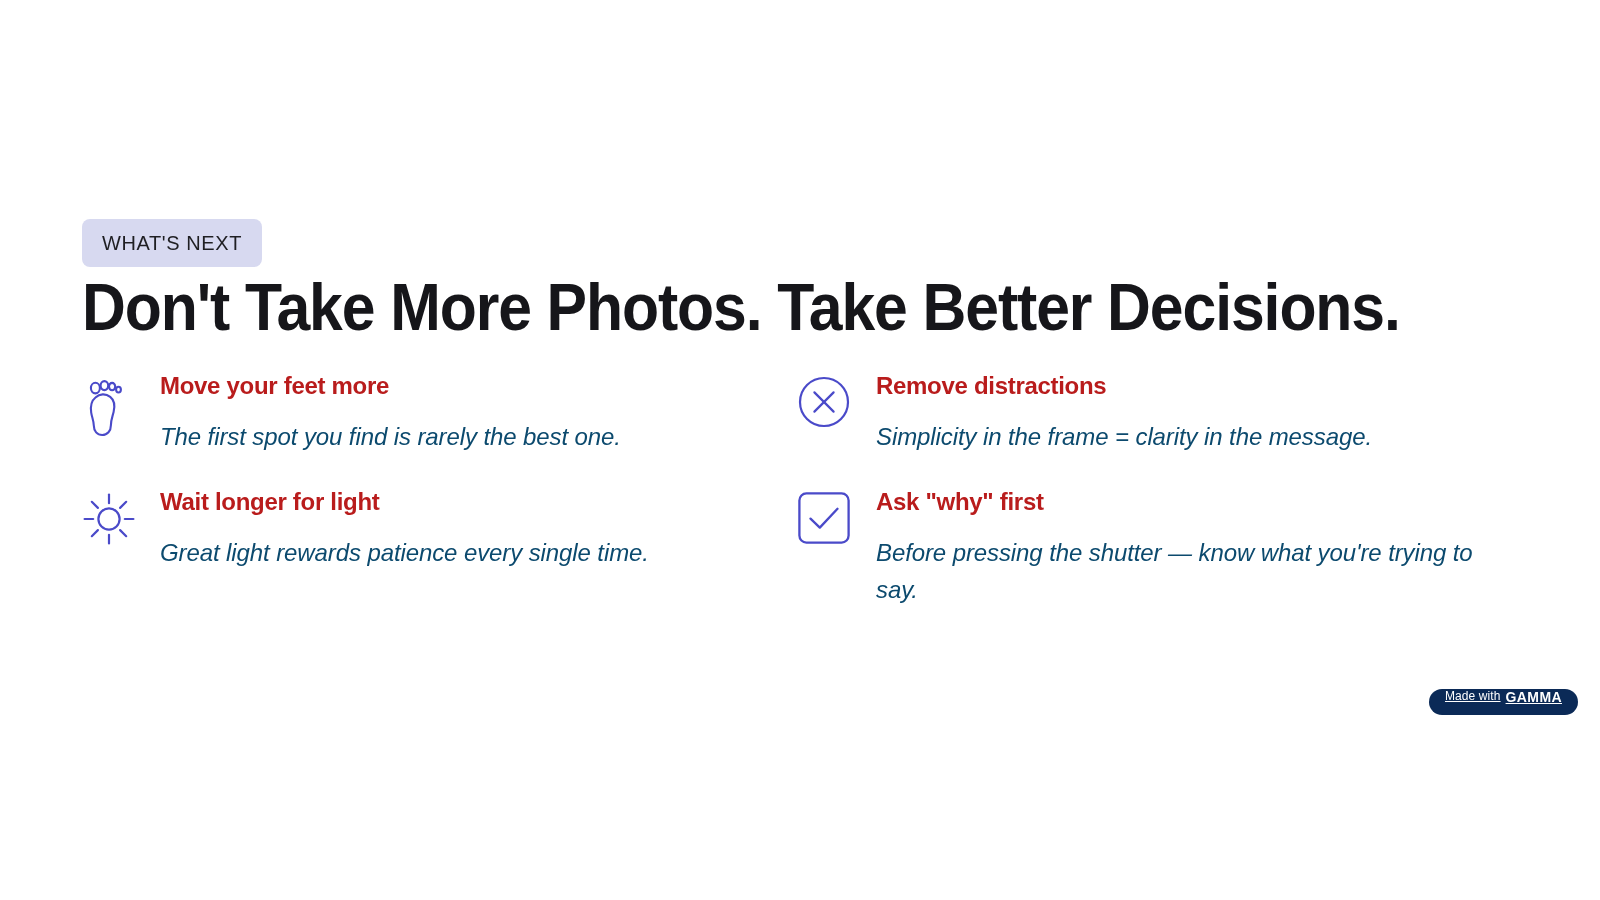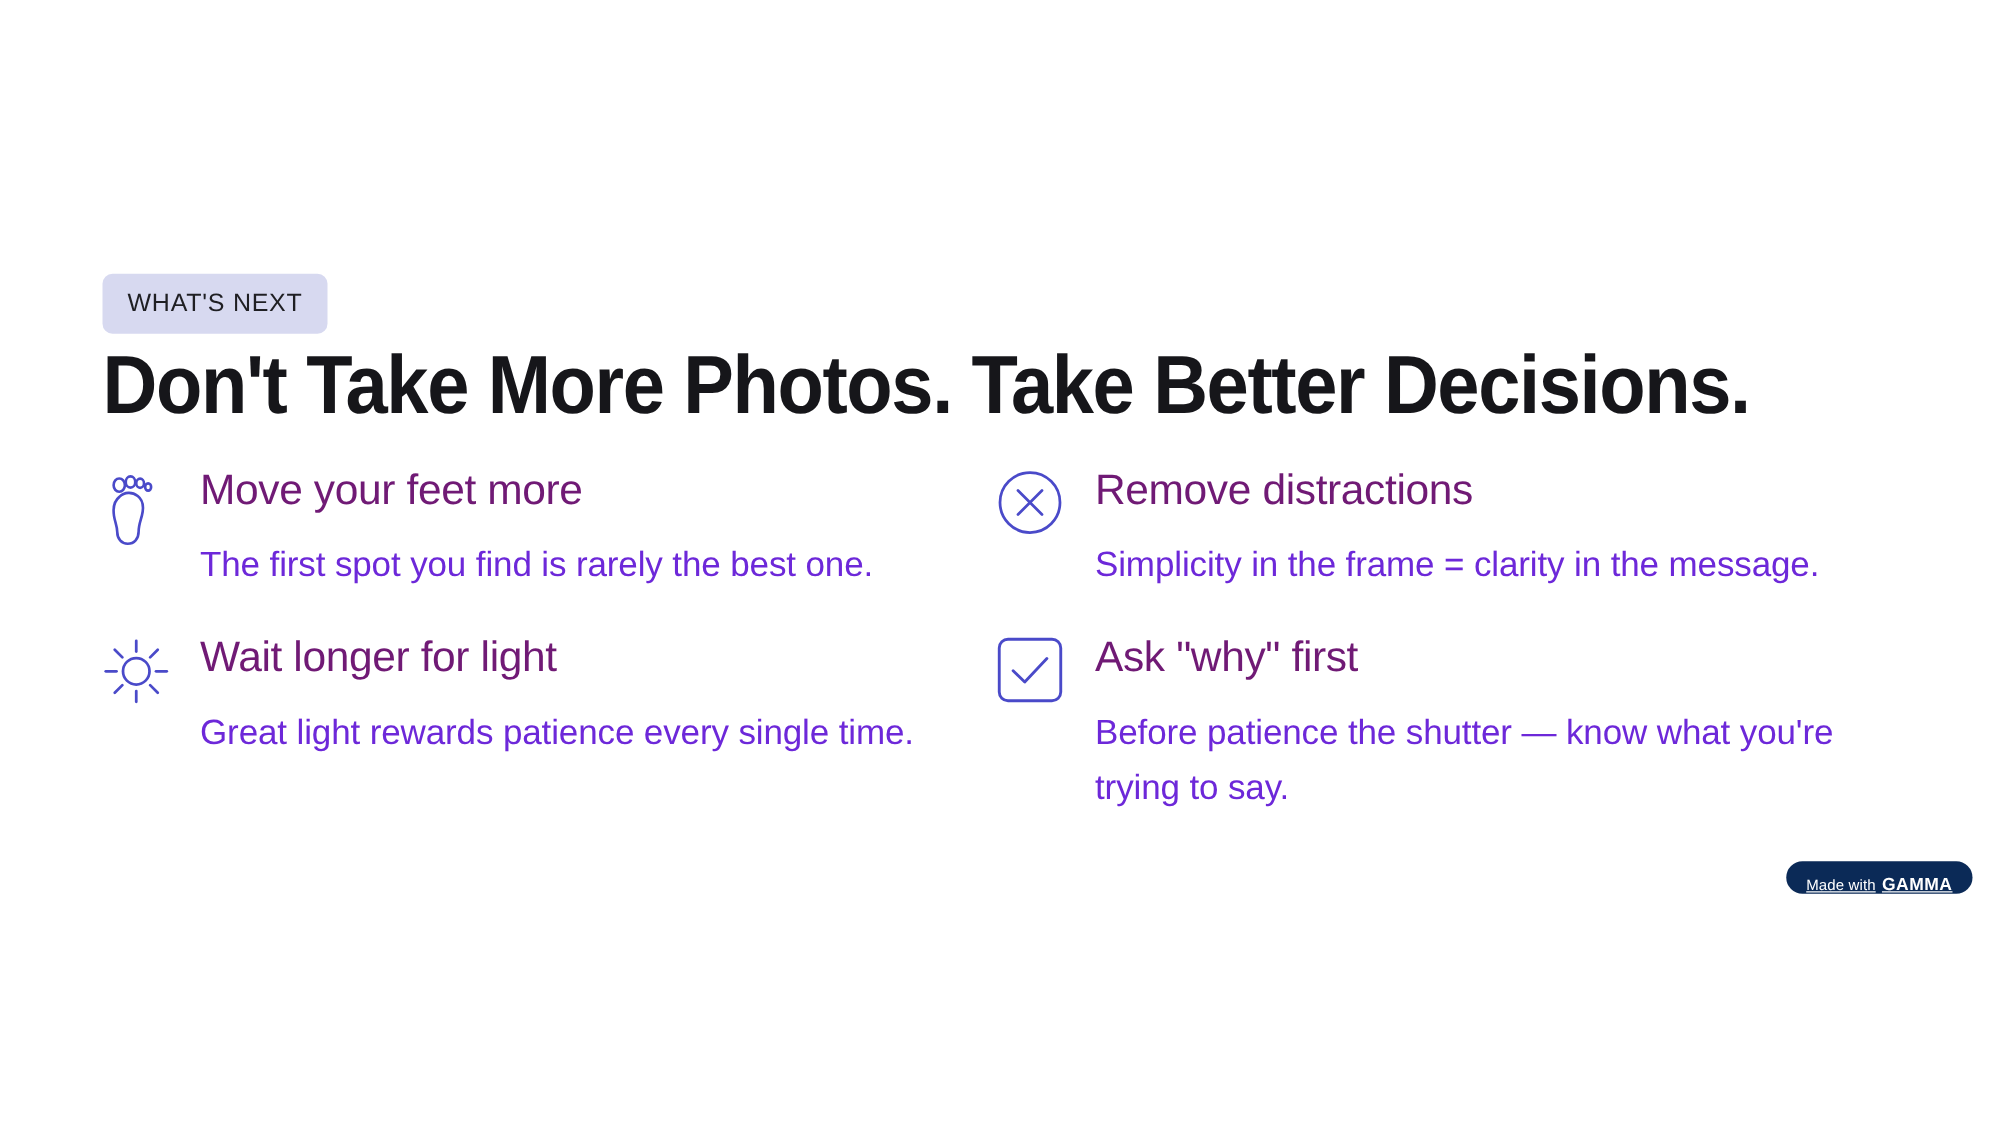--- a/index.html
+++ b/index.html
@@ -81,47 +81,48 @@
     justify-content: flex-start;
     padding-top: 4px;
   }
 
   .feature-body {
     flex: 1 1 auto;
     padding-right: 30px;
   }
 
   .feature-title {
-    font-size: 34px;
-    font-weight: 400;
-    color: #701a75;
+    font-size: 24px;
+    font-weight: 700;
+    color: #b91c1c;
     letter-spacing: -0.3px;
     line-height: 1.2;
     margin-bottom: 17px;
   }
 
   .feature-desc {
-    font-size: 28px;
+    font-size: 24px;
     font-weight: 400;
-    color: #6d28d9;
+    color: #0c4a6e;
     line-height: 1.58;
     letter-spacing: -0.1px;
+    font-style: italic;
   }
 
   
   .gamma-badge {
     position: absolute;
     right: 22px;
     bottom: 18px;
     height: 26px;
     padding: 0 16px;
     background: #0b2a57;
     border-radius: 13px;
     display: inline-flex;
-    align-items: flex-end;
+    align-items: flex-start;
     gap: 5px;
     color: #ffffff;
     font-size: 12px;
     letter-spacing: 0.1px;
     white-space: nowrap;
   }
   .gamma-badge .gamma-word {
     font-weight: 700;
     letter-spacing: 0.4px;
     font-size: 14px;
@@ -192,21 +193,21 @@
 
     <div class="feature">
       <div class="feature-icon">
         <svg width="52" height="52" viewBox="0 0 52 52" fill="none" stroke="#4a4ac9" stroke-width="2.3" stroke-linecap="round" stroke-linejoin="round">
           <rect x="1.4" y="1.4" width="49.2" height="49.2" rx="7"></rect>
           <polyline points="12.5,26.6 21.8,35.6 39.5,16.8"></polyline>
         </svg>
       </div>
       <div class="feature-body">
         <div class="feature-title">Ask "why" first</div>
-        <div class="feature-desc">Before patience the shutter — know what you're trying to say.</div>
+        <div class="feature-desc">Before pressing the shutter — know what you're trying to say.</div>
       </div>
     </div>
 
   </div>
 
   <a class="gamma-badge" href="#">
     <span>Made with</span>
     <span class="gamma-word">GAMMA</span>
   </a>
 

